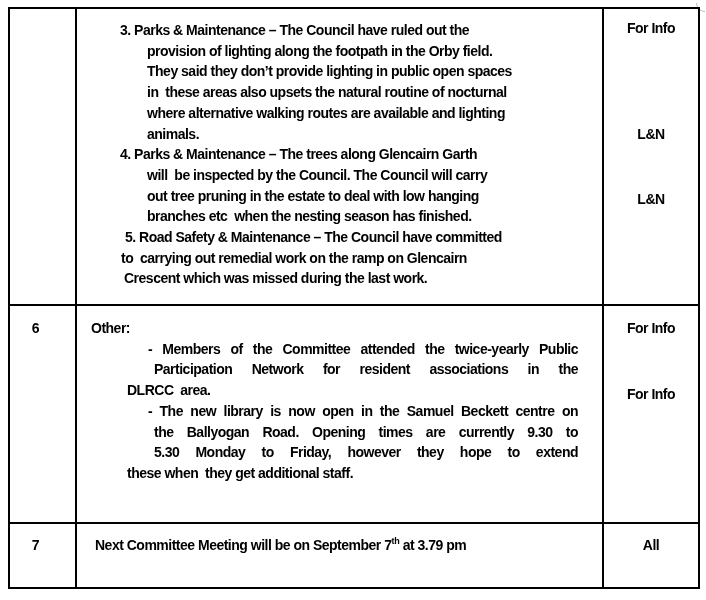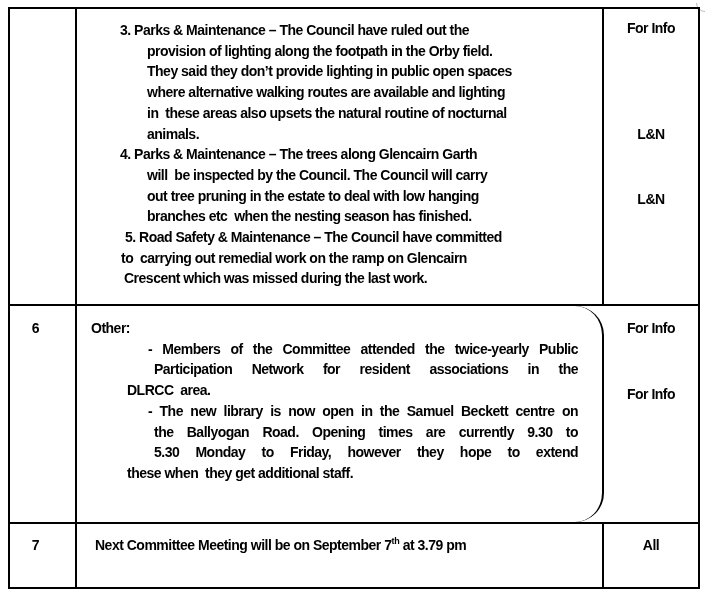--- a/index.html
+++ b/index.html
@@ -26,21 +26,21 @@
   .t-row.r3 { flex:1; }
   .cell-num {
     width:67px; border-right:2px solid #000;
     text-align:center; padding-right:14px;
   }
   .r1 .cell-num { padding-top:11px; }
   .r2 .cell-num { padding-top:12px; }
   .r3 .cell-num { padding-top:11px; }
   .cell-content { width:527px; border-right:2px solid #000; position:relative; }
   .r1 .cell-content { padding-top:11px; }
-  .r2 .cell-content { padding-top:12px;border-radius:29px; }
+  .r2 .cell-content { padding-top:12px; }
   .r3 .cell-content { padding-top:11px; }
   .cell-status { flex:1; position:relative; }
   .status-label { position:absolute; left:0; right:0; text-align:center; }
   .line { white-space:pre-wrap; }
   .l-num   { padding-left:43px; }
   .l-cont  { padding-left:70px; }
   .l-num5  { padding-left:48px; }
   .l-c5a   { padding-left:44px; }
   .l-c5b   { padding-left:47px; }
   .l-other { padding-left:14px; }
@@ -63,22 +63,22 @@
   <div class="minutes-table">
 
     <div class="t-row r1">
       <div class="cell-num">
         <span></span>
       </div>
       <div class="cell-content">
         <div class="line l-num">3. Parks &amp; Maintenance – The Council have ruled out the</div>
         <div class="line l-cont">provision of lighting along the footpath in the Orby field.</div>
         <div class="line l-cont">They said they don’t provide lighting in public open spaces</div>
+        <div class="line l-cont">in  these areas also upsets the natural routine of nocturnal</div>
         <div class="line l-cont">where alternative walking routes are available and lighting</div>
-        <div class="line l-cont">in  these areas also upsets the natural routine of nocturnal</div>
         <div class="line l-cont">animals.</div>
         <div class="line l-num">4. Parks &amp; Maintenance – The trees along Glencairn Garth</div>
         <div class="line l-cont">will  be inspected by the Council. The Council will carry</div>
         <div class="line l-cont">out tree pruning in the estate to deal with low hanging</div>
         <div class="line l-cont">branches etc  when the nesting season has finished.</div>
         <div class="line l-num5">5. Road Safety &amp; Maintenance – The Council have committed</div>
         <div class="line l-c5a">to  carrying out remedial work on the ramp on Glencairn</div>
         <div class="line l-c5b">Crescent which was missed during the last work.</div>
       </div>
       <div class="cell-status">

